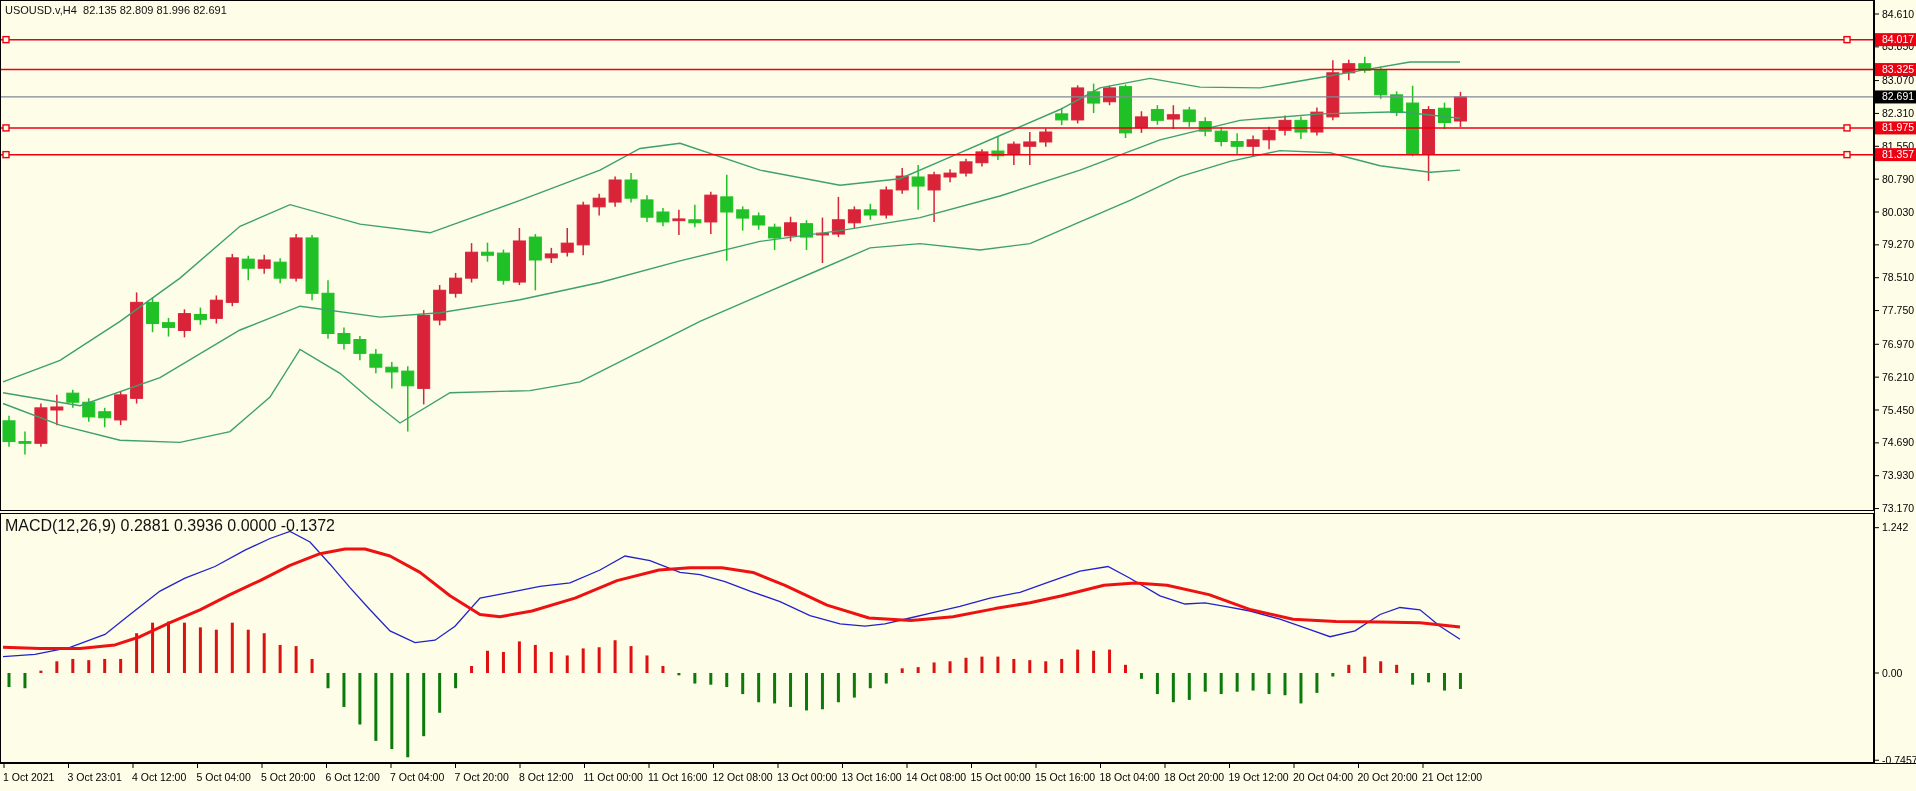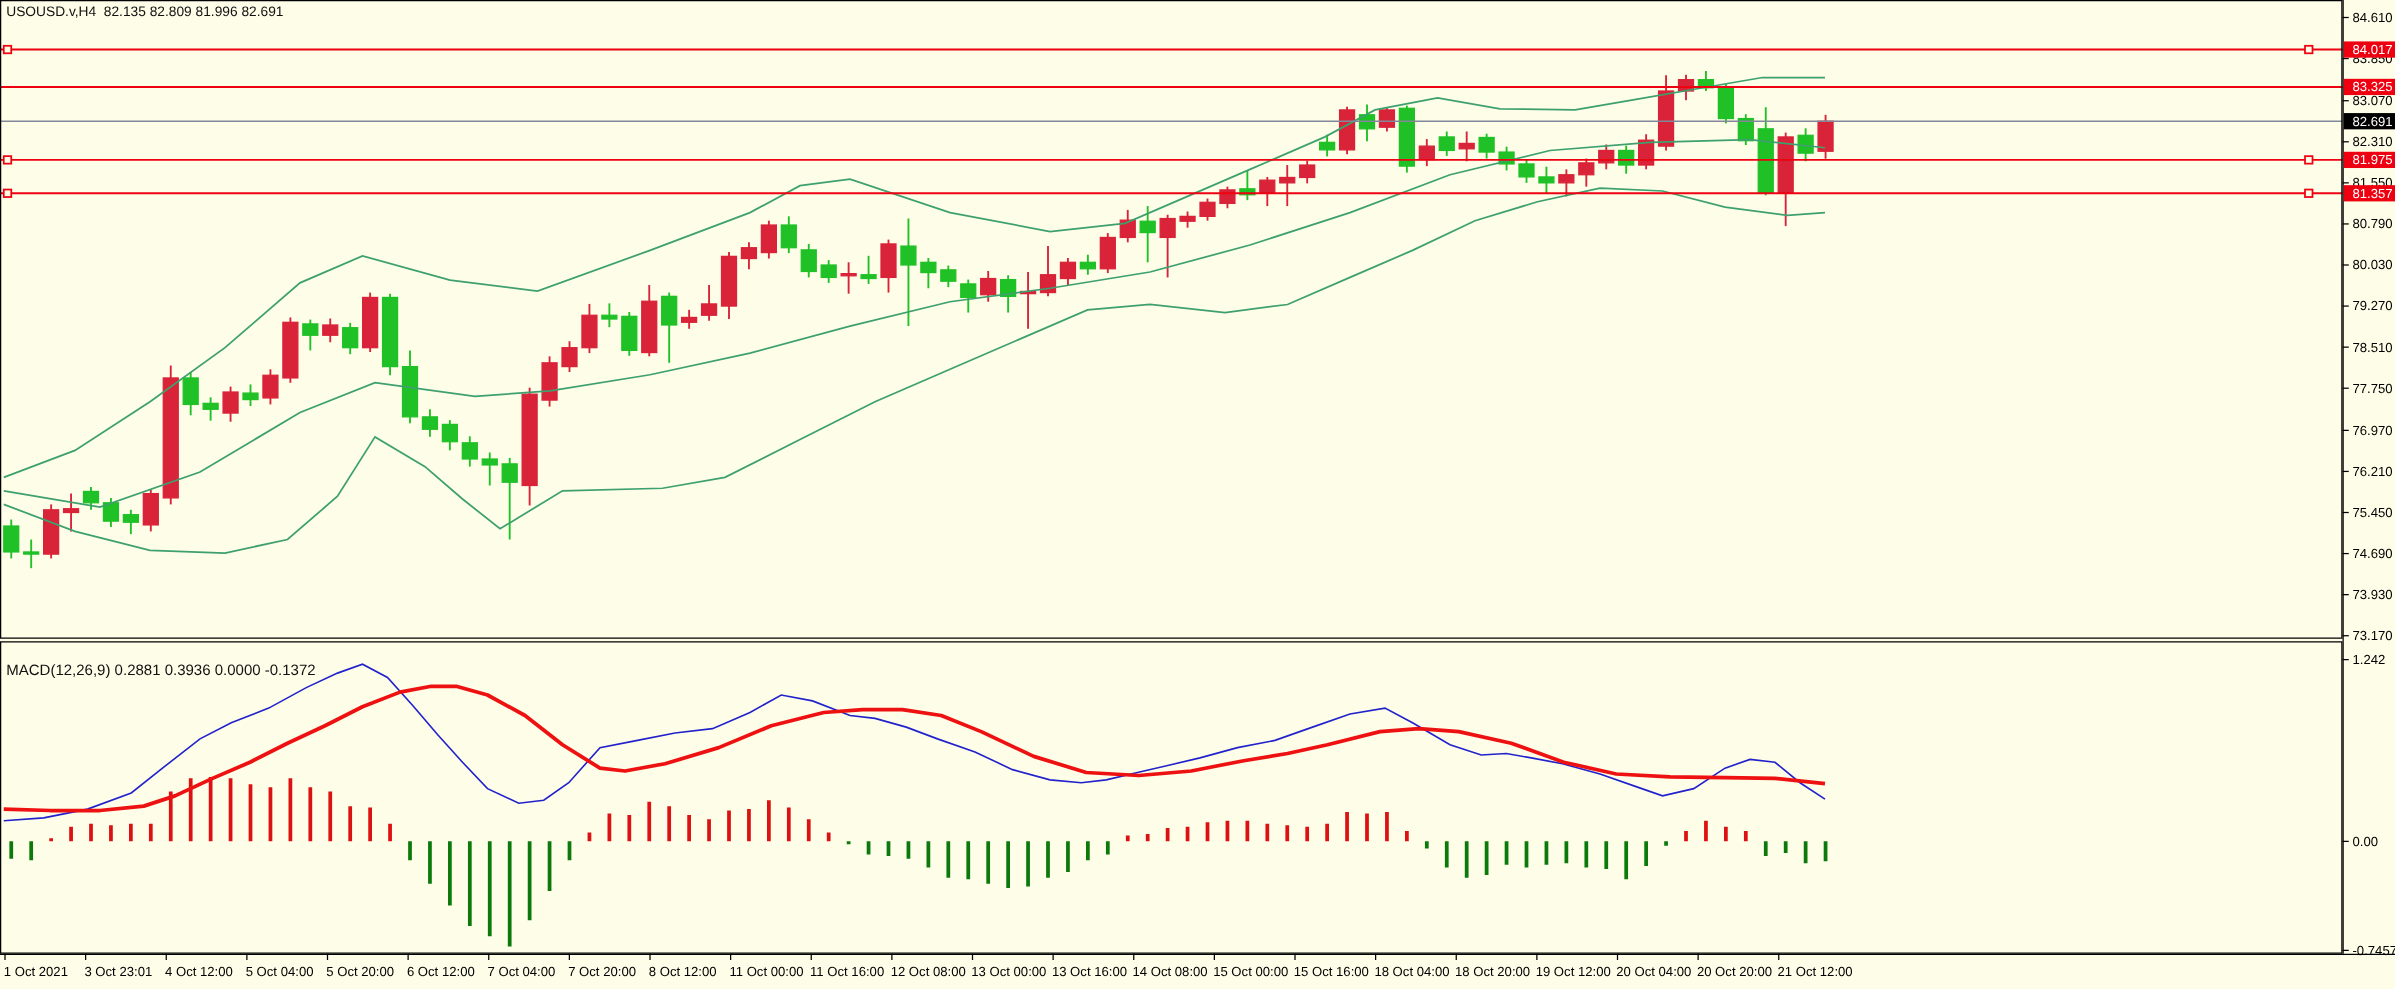--- a/index.html
+++ b/index.html
@@ -8,21 +8,21 @@
     background:#fdfde8;
     font-family:"Liberation Sans",sans-serif;
     position:relative;
   }
   #chart-svg{position:absolute;left:0;top:0;}
   .overlay-label{
     position:absolute;color:#111;font-size:11px;letter-spacing:0;
     white-space:pre;pointer-events:none;text-align:right;
   }
   #symbol-title{left:5px;top:4px;}
-  #macd-title{left:5px;top:517px;font-size:12px;margin-top:12px;}
+  #macd-title{left:5px;top:517px;font-size:16px;}
 </style>
 </head>
 <body>
 
 <svg id="chart-svg" width="1916" height="791">
     <rect x="0" y="0" width="1916" height="791" fill="#fdfde8"></rect>
     <g>
       <g>
         <line x1="9" y1="415.62528000000026" x2="9" y2="446.7523200000002" stroke="#1fc127" stroke-width="1.5"></line>
         <rect x="3" y="420.81311999999986" width="12" height="20.751360000000147" fill="#1fc127" stroke="#1fc127" stroke-width="1"></rect>

